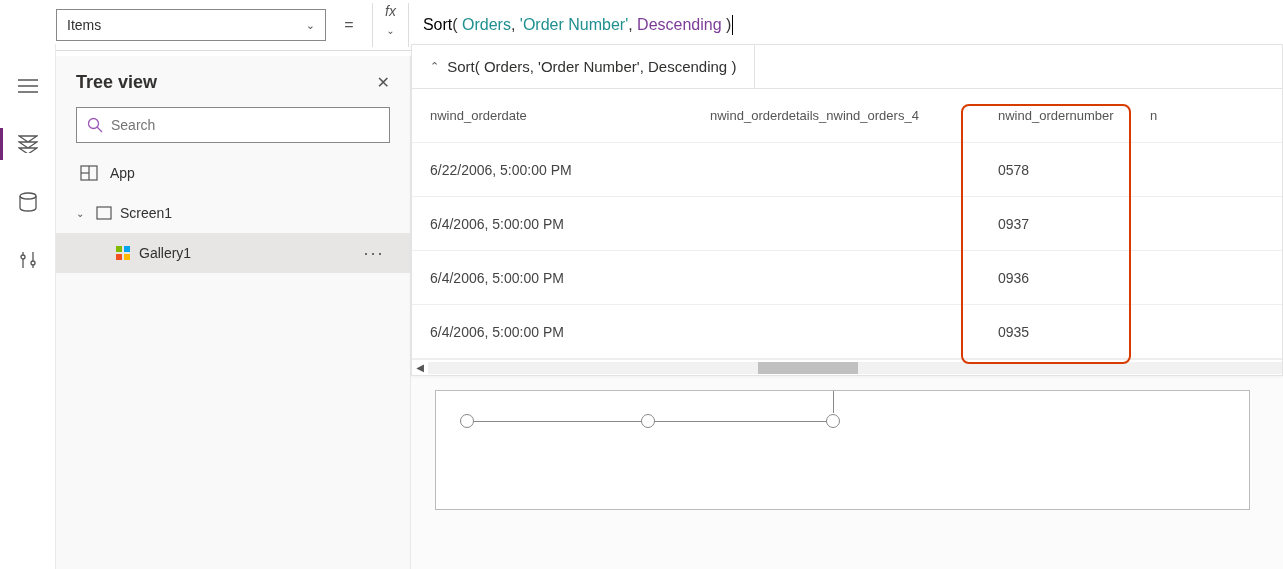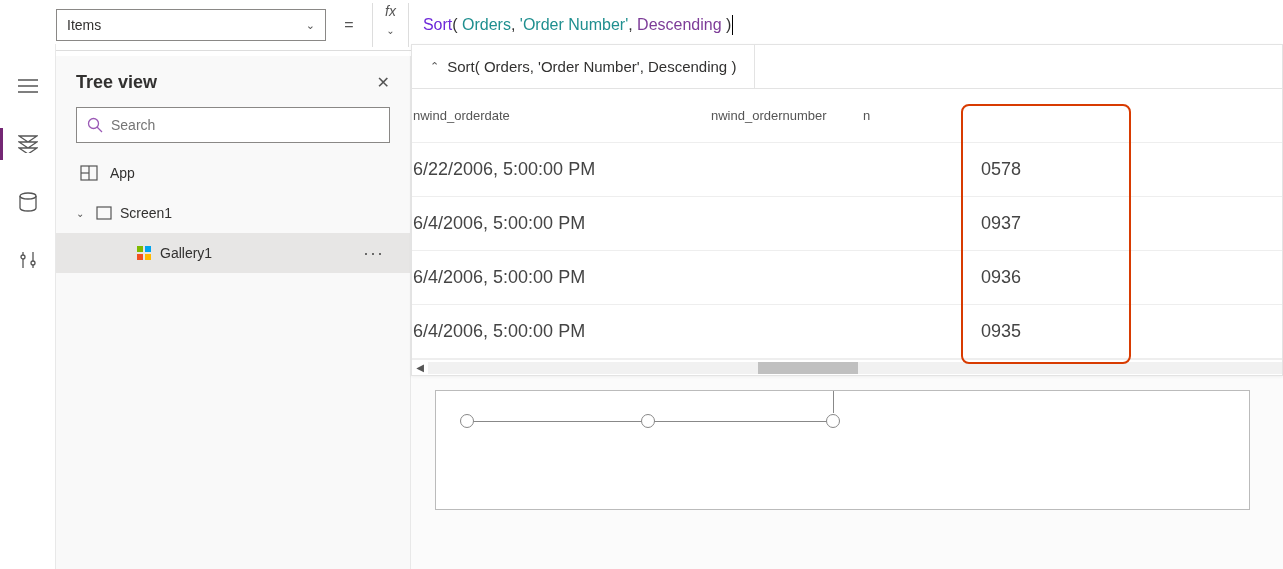--- a/index.html
+++ b/index.html
@@ -66,21 +66,21 @@
     }
     .formula-input {
       flex: 1;
       display: flex;
       align-items: center;
       padding-left: 6px;
       font-family: Consolas, monospace;
       font-size: 16px;
       height: 100%;
     }
-    .tok-func { color: #6d28d9; }
+    .tok-func { color: #000000; }
     .tok-arg  { color: #1f8f8f; }
     .tok-argd { color: #7d3c98; }
     .tok-punc { color: #333; }
     .cursor-bar {
       display: inline-block;
       width: 1px;
       height: 20px;
       background: #000;
       margin-left: 1px;
       vertical-align: middle;
@@ -167,21 +167,21 @@
       display: flex;
       align-items: center;
       gap: 8px;
       height: 40px;
       padding: 0 20px;
       cursor: pointer;
     }
     .tree-row.app { padding-left: 24px; gap: 12px; }
     .tree-row.screen { padding-left: 20px; }
     .tree-row.gallery {
-      padding-left: 80px;
+      padding-left: 59px;
       background: #e7e6e5;
       justify-content: space-between;
     }
     .tree-row.gallery .left { display: flex; align-items: center; gap: 8px; }
     .tree-row .chev { font-size: 10px; color: #555; width: 12px; }
     .tree-row svg { flex-shrink: 0; }
     .more-dots { color: #555; font-size: 18px; letter-spacing: 1px; padding-right: 6px; }
 
     
     .main {
@@ -217,24 +217,24 @@
     }
     .result-header .chev { font-size: 11px; color: #555; }
     .result-table {
       width: 100%;
     }
     .result-cols, .result-row {
       display: flex;
       align-items: center;
       height: 54px;
       border-bottom: 1px solid #eee;
-      padding-left: 1px;
+      padding-left: 18px;
     }
     .result-cols { height: 54px; font-size: 13px; color: #555; }
-    .result-row { font-size: 18px; color: #444; }
+    .result-row { font-size: 14px; color: #444; }
     .col1 { width: 280px; }
     .col2 { width: 270px; }
     .col3 { width: 170px; padding-left: 18px; }
     .col4 { width: 40px; }
     .highlight-box {
       position: absolute;
       border: 2px solid #d83b01;
       border-radius: 8px;
       pointer-events: none;
     }
@@ -400,20 +400,21 @@
     <div class="result-header">
       <div class="cell">
         <span class="chev">⌃</span>
         <span>Sort( Orders, 'Order Number', Descending )</span>
       </div>
     </div>
 
     <div class="result-table">
       <div class="result-cols">
         <div class="col1">nwind_orderdate</div>
+        <div class="col2">nwind_orderdetails_nwind_orders_4</div>
         <div class="col3">nwind_ordernumber</div>
         <div class="col4">n</div>
       </div>
       <div class="result-row">
         <div class="col1">6/22/2006, 5:00:00 PM</div>
         <div class="col2"></div>
         <div class="col3">0578</div>
       </div>
       <div class="result-row">
         <div class="col1">6/4/2006, 5:00:00 PM</div>

